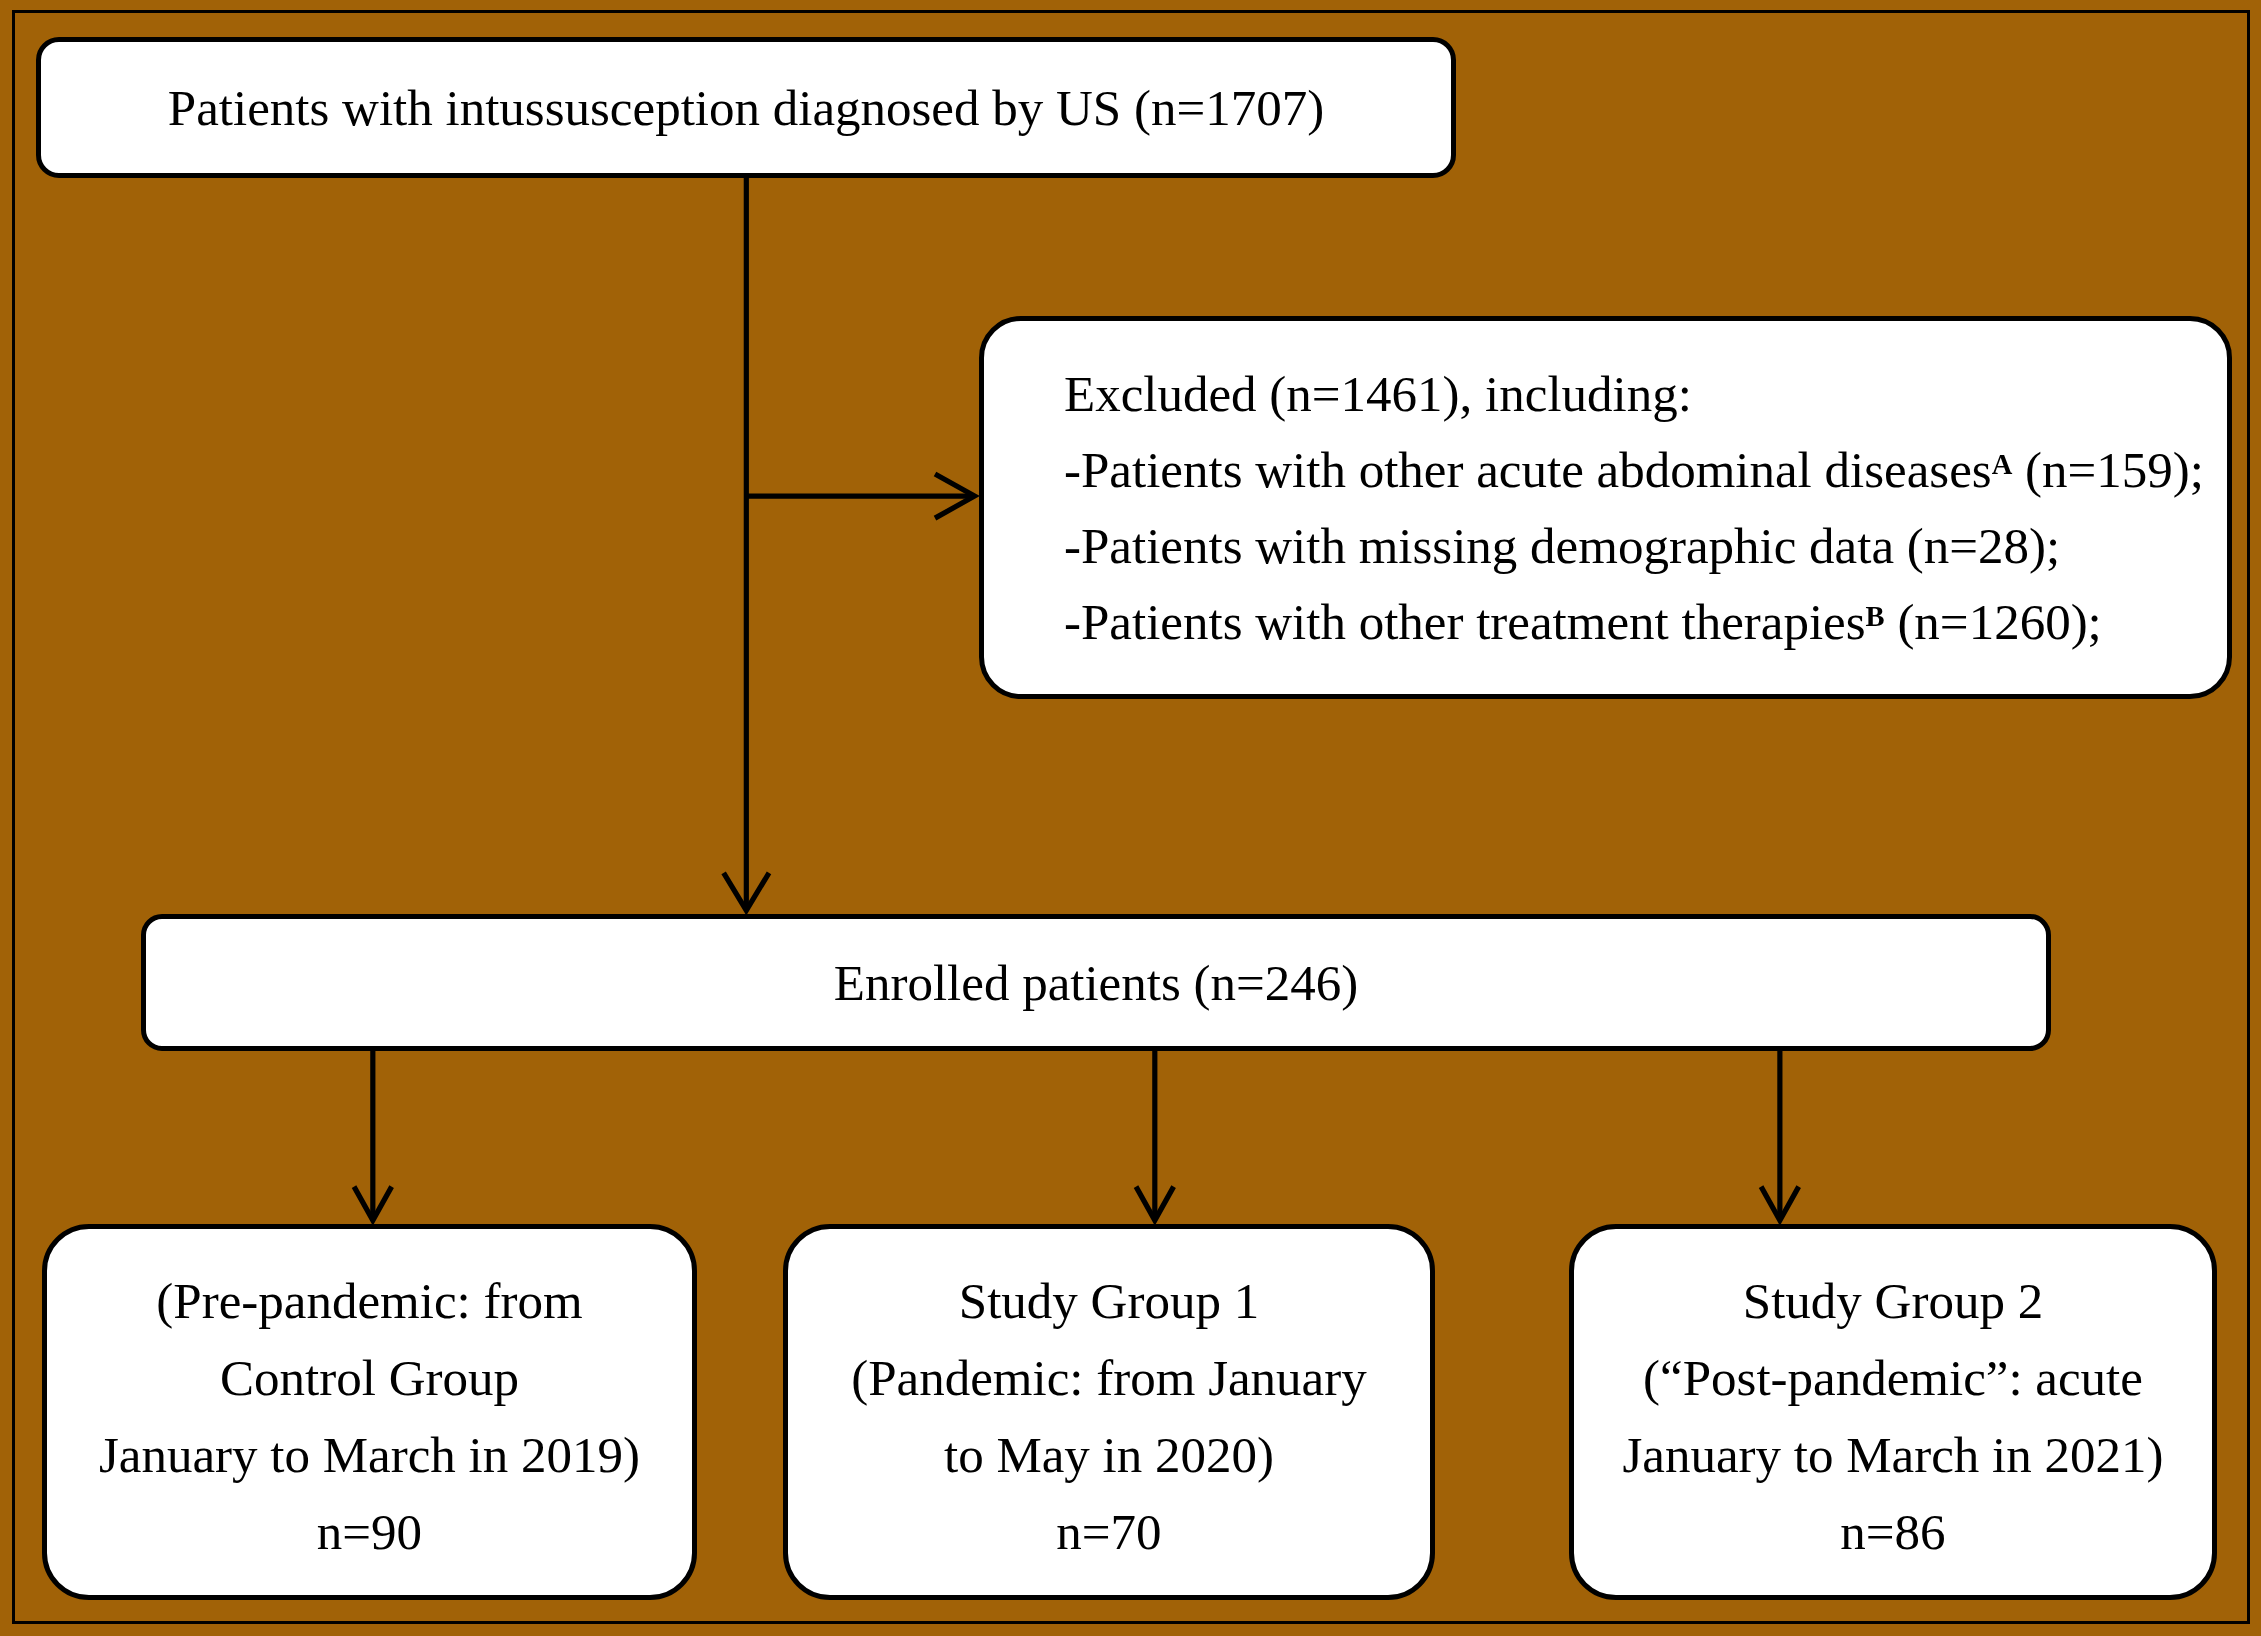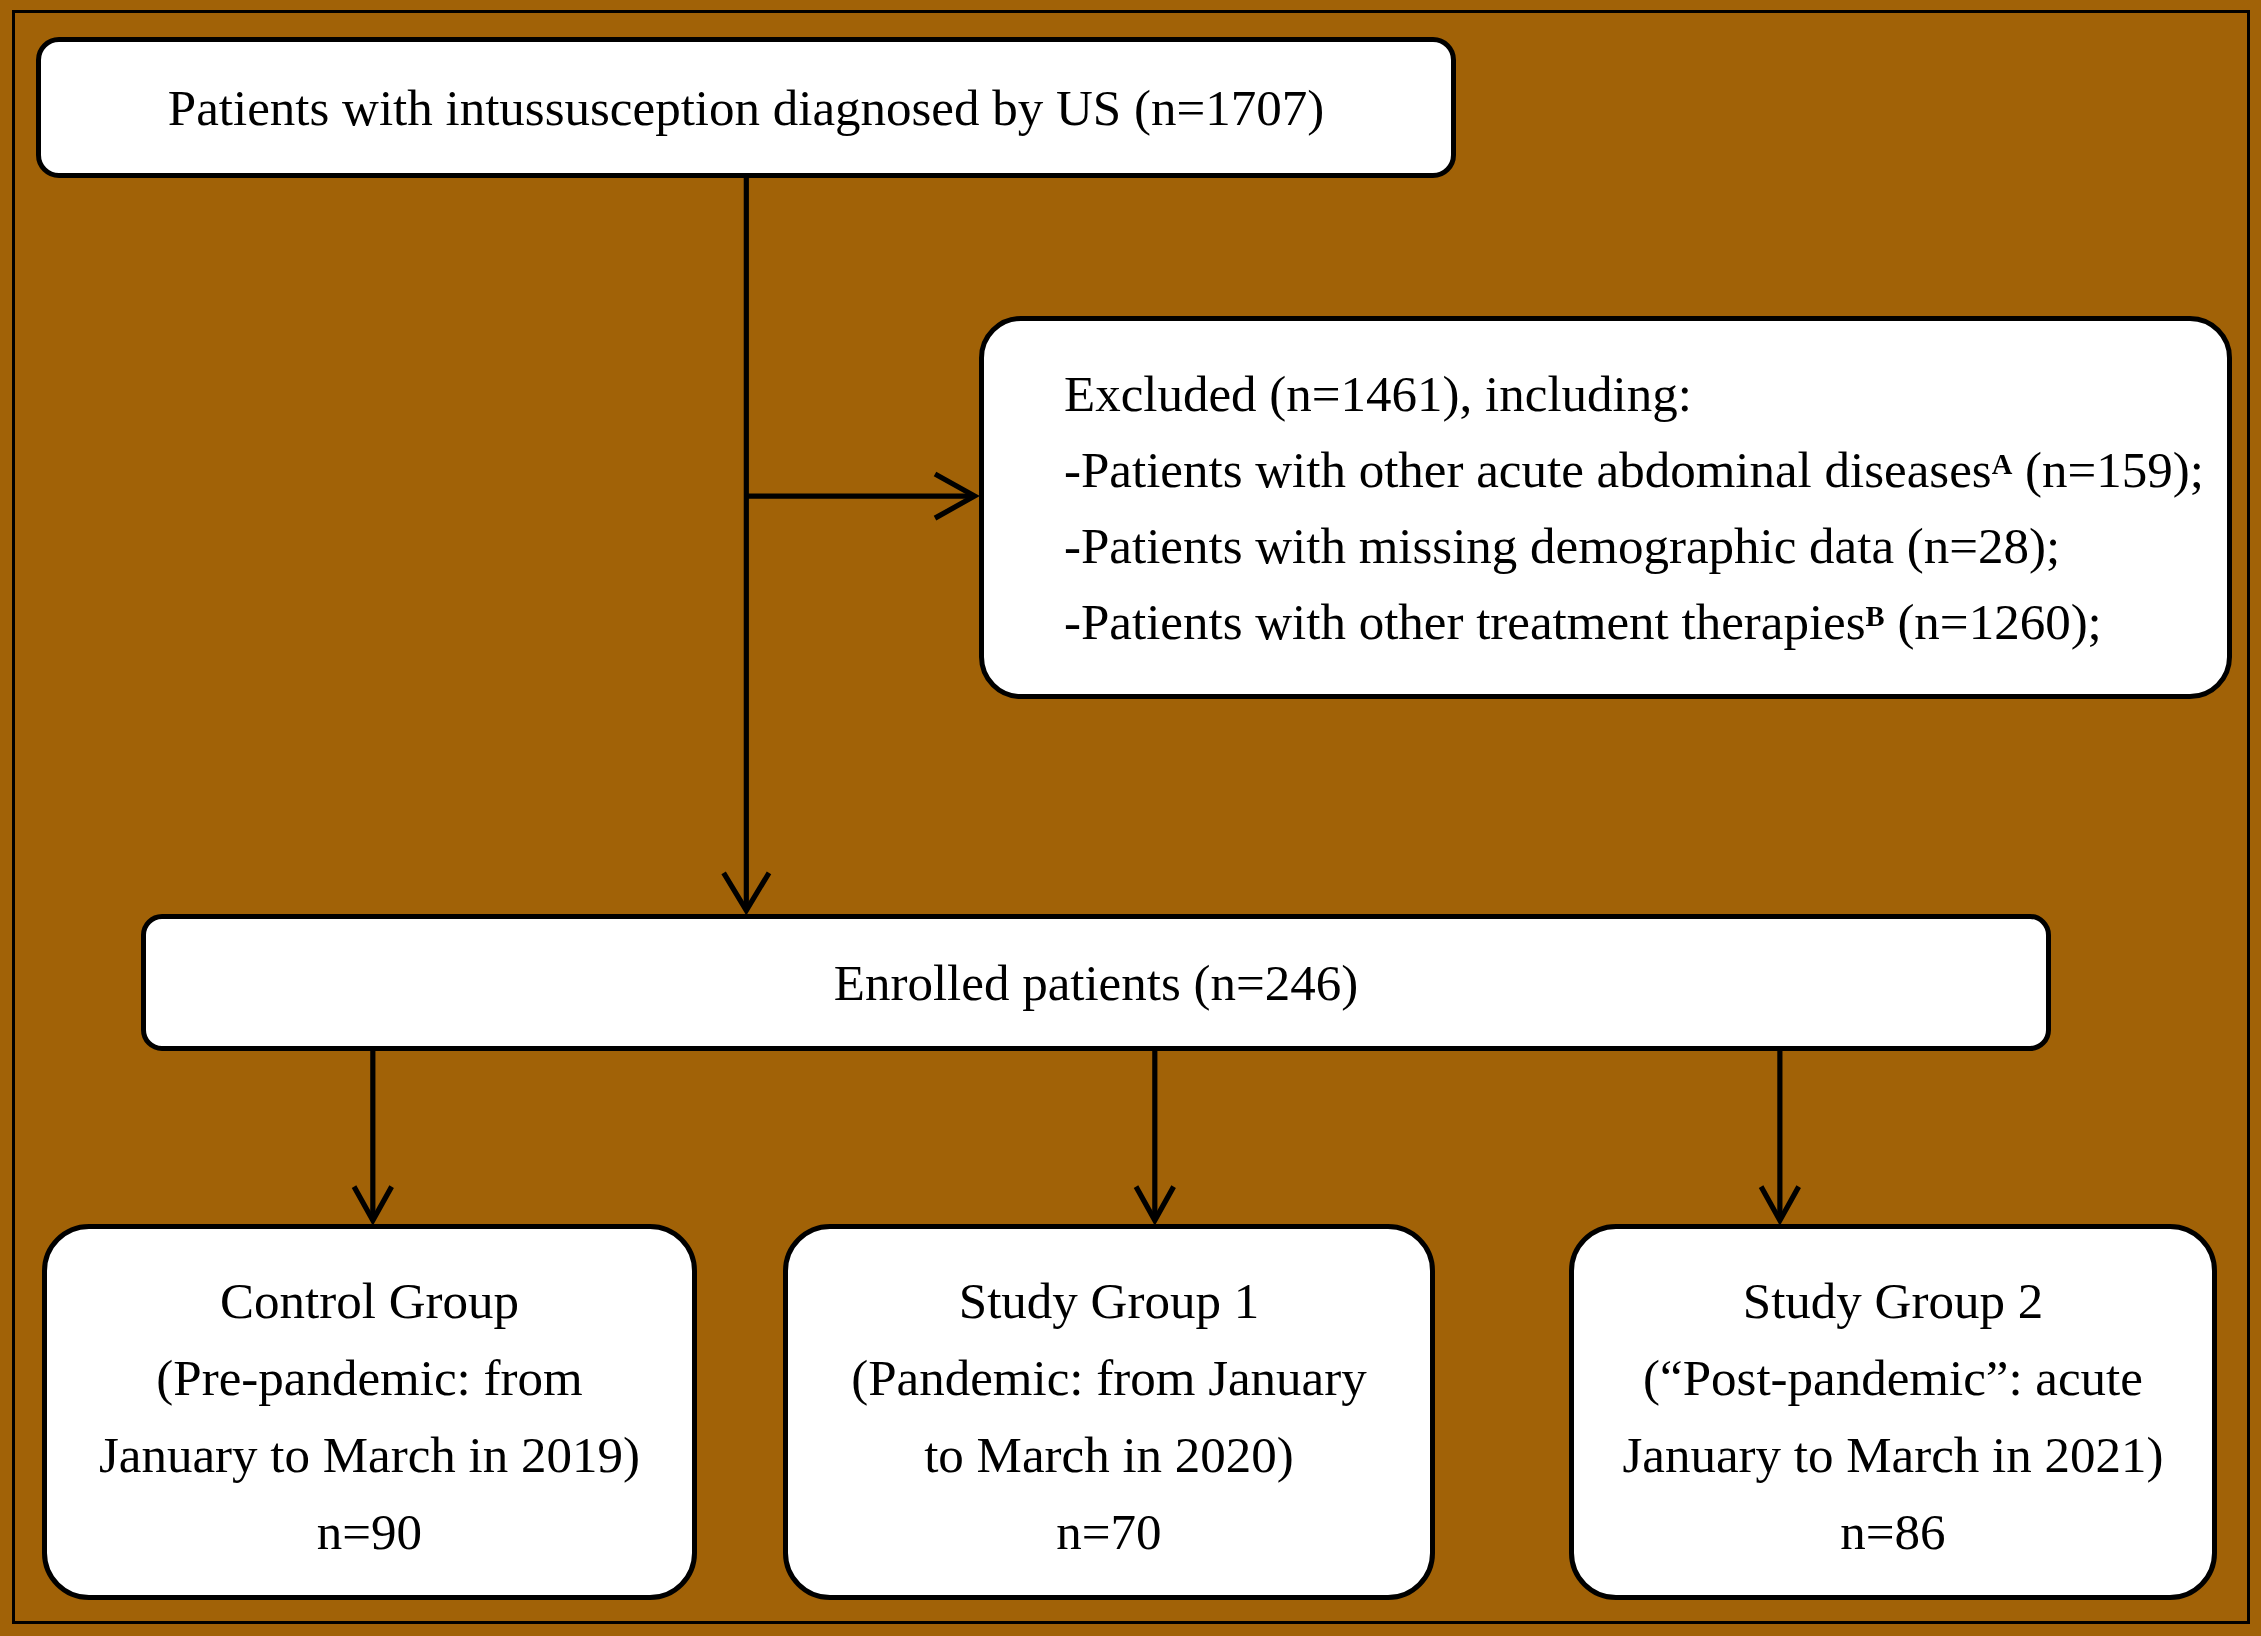--- a/index.html
+++ b/index.html
@@ -130,30 +130,30 @@
     <div class="line"><span>-Patients with other acute abdominal diseases</span><span class="sup">A</span><span> (n=159);</span></div>
     <div class="line"><span>-Patients with missing demographic data</span><span class="sup"></span><span> (n=28);</span></div>
     <div class="line"><span>-Patients with other treatment therapies</span><span class="sup">B</span><span> (n=1260);</span></div>
   </div>
 
   <div class="box box--enrolled">
     <div class="line">Enrolled patients (n=246)</div>
   </div>
 
   <div class="box box--group box--group1">
+    <div class="line">(Pre-pandemic: from</div>
     <div class="line">Control Group</div>
-    <div class="line">(Pre-pandemic: from</div>
     <div class="line">January to March in 2019)</div>
     <div class="line">n=90</div>
   </div>
 
   <div class="box box--group box--group2">
     <div class="line">Study Group 1</div>
     <div class="line">(Pandemic: from January</div>
-    <div class="line">to March in 2020)</div>
+    <div class="line">to May in 2020)</div>
     <div class="line">n=70</div>
   </div>
 
   <div class="box box--group box--group3">
     <div class="line">Study Group 2</div>
     <div class="line">(“Post-pandemic”: acute</div>
     <div class="line">January to March in 2021)</div>
     <div class="line">n=86</div>
   </div>
 

